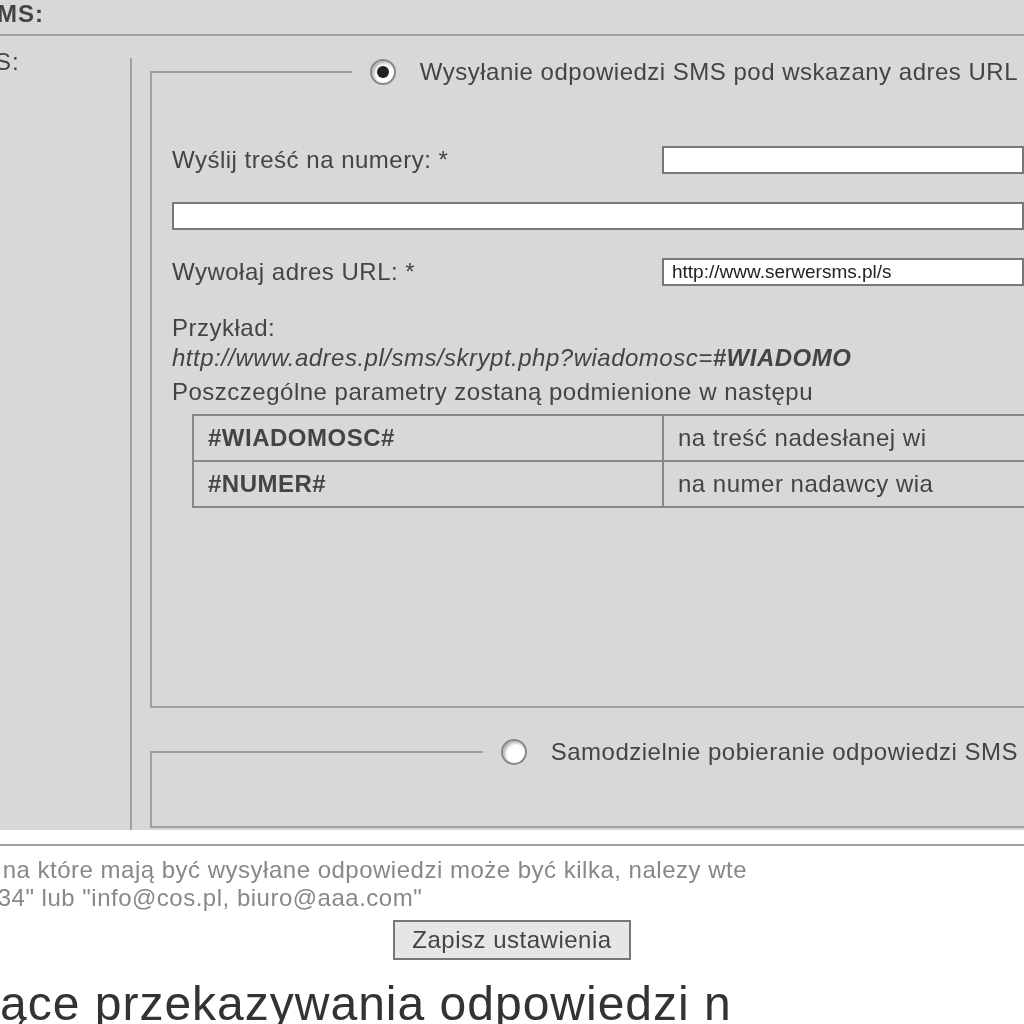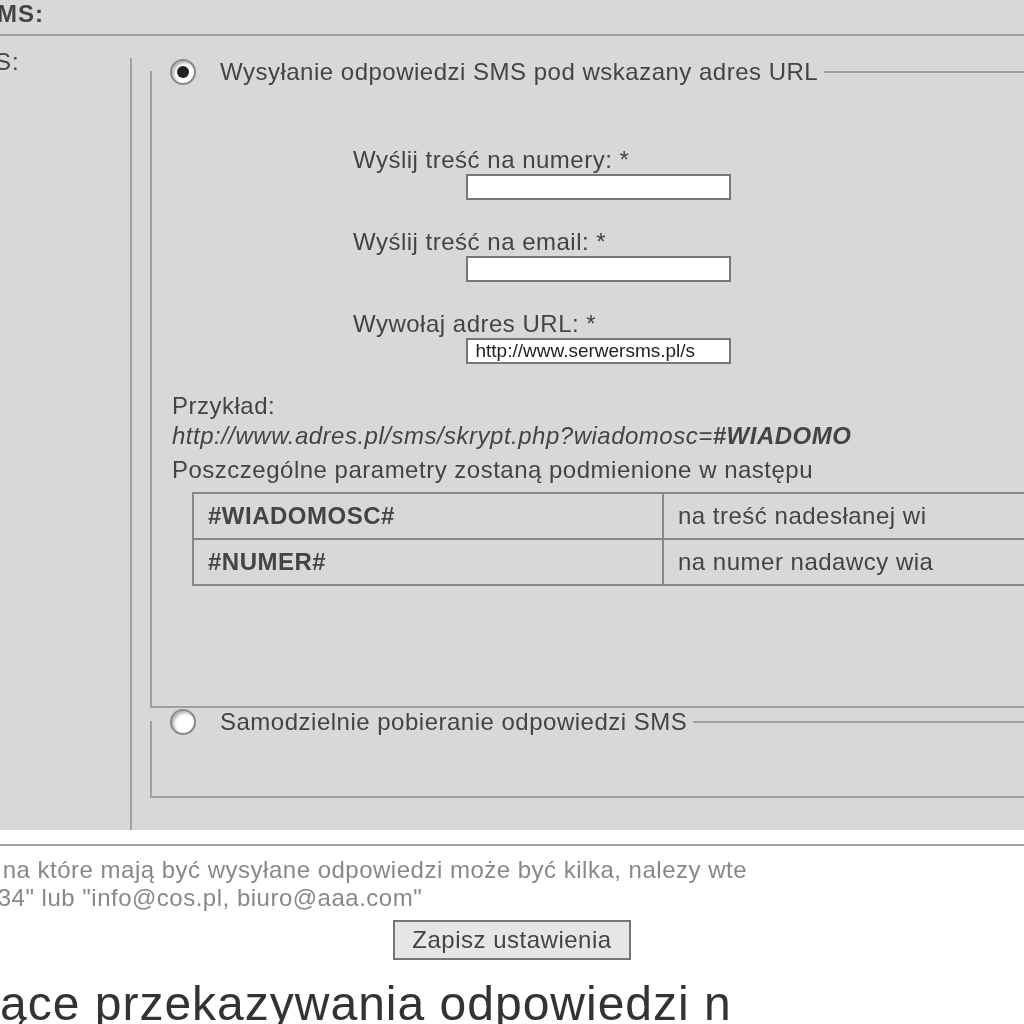--- a/index.html
+++ b/index.html
@@ -57,27 +57,29 @@
     border: 2px solid #a0a0a0;
     border-right: none;
     margin: 0;
     padding: 0;
     position: relative;
   }
   fieldset.group1 {
     height: 650px;
   }
   fieldset.group2 {
+    margin-top: 30px;
     height: 90px;
   }
   legend.legend-row {
     display: flex;
     align-items: center;
     padding: 0 6px 0 18px;
     color: #444;
+    text-align: right;
   }
   .radio {
     width: 26px;
     height: 26px;
     border-radius: 50%;
     background: #fff;
     border: 2px solid #888;
     box-shadow: inset 2px 2px 3px rgba(0,0,0,0.3);
     display: inline-flex;
     align-items: center;
@@ -95,21 +97,20 @@
     letter-spacing: 0.5px;
     white-space: nowrap;
   }
   .form-body {
     padding: 60px 0 0 20px;
   }
   .row {
     display: flex;
     align-items: center;
     margin-bottom: 28px;
-    flex-direction: column;
   }
   .row-label {
     width: 490px;
     letter-spacing: 0.5px;
     white-space: nowrap;
   }
   .text-input {
     flex: 1;
     height: 28px;
     border: 2px solid #777;
@@ -208,21 +209,20 @@
           </span>
         <span class="legend-text">Wysyłanie odpowiedzi SMS pod wskazany adres URL</span>
       </legend>
 
       <div class="form-body">
         <div class="row">
           <div class="row-label">Wyślij treść na numery: *</div>
           <input class="text-input" type="text" value="" style="">
         </div>
         <div class="row">
-          <div class="row-label">Wyślij treść na email: *</div>
           <input class="text-input" type="text" value="" style="">
         </div>
         <div class="row">
           <div class="row-label">Wywołaj adres URL: *</div>
           <input class="text-input" type="text" value="http://www.serwersms.pl/s" style="">
         </div>
       </div>
 
       <div class="example-label">Przykład:</div>
       <div class="example-url">

